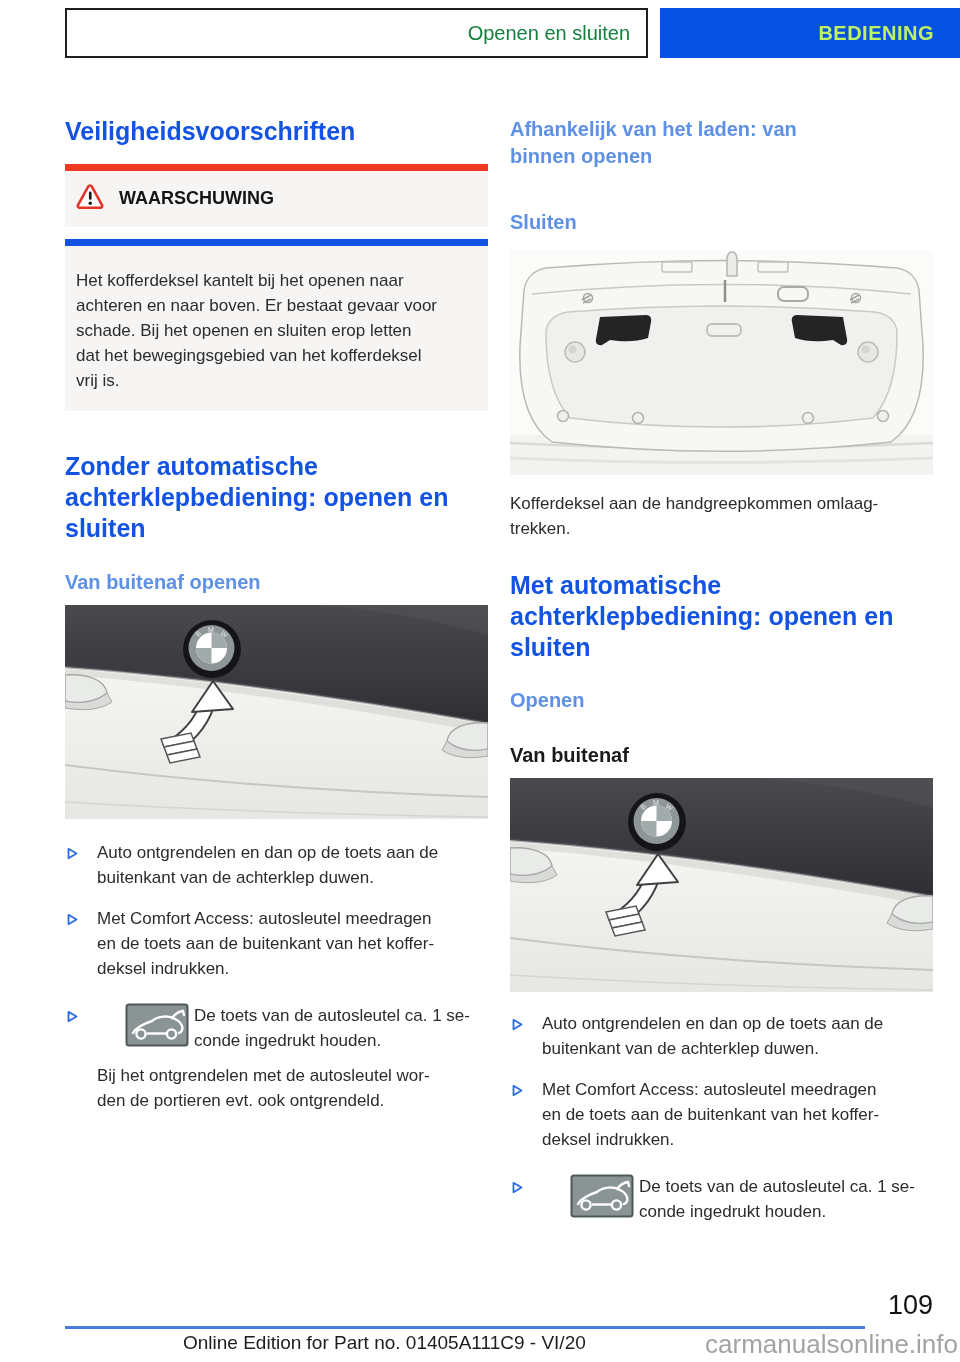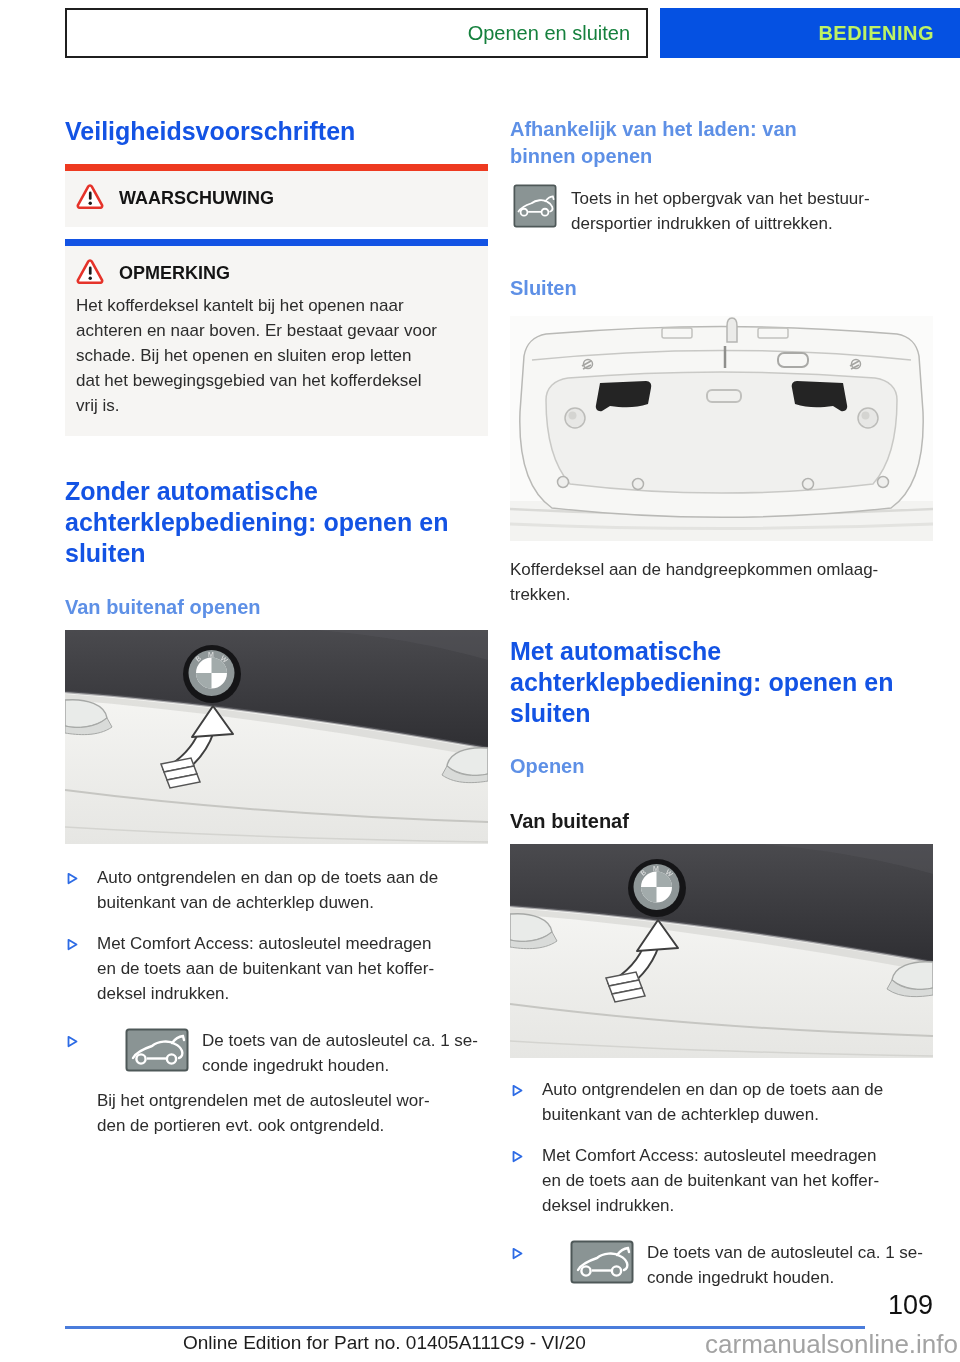--- a/index.html
+++ b/index.html
@@ -37,21 +37,21 @@
   .fig svg{display:block;width:423px;}
 
   
   .bullets{margin-top:21px;}
   .bullet{position:relative;padding-left:32px;margin-bottom:13px;}
   .bullet .tri{position:absolute;left:2px;top:6px;}
   .bullet.b2{margin-bottom:22px;margin-top:16px;}
   .iconrow{display:flex;align-items:flex-start;margin-bottom:10px;}
   .iconrow .tri{position:absolute;left:2px;top:6px;}
   .iconrow .keyicon{margin-left:28px;flex:0 0 auto;}
-  .iconrow .body-txt{margin-left:13px;}
+  .iconrow .body-txt{margin-left:5px;}
   .after-note{padding-left:32px;}
 
   
   .keyrow{display:flex;align-items:flex-start;margin-top:14px;}
   .keyrow .keyicon{flex:0 0 auto;margin-left:3px;}
   .keyrow .body-txt{margin-left:14px;margin-top:2px;}
 
   
   .page-num{position:absolute;right:27px;top:1290px;font-size:27px;font-weight:normal;color:#111;}
   .footer-line{position:absolute;left:65px;top:1326px;width:800px;height:3px;background:#4a7cdb;}
@@ -89,28 +89,20 @@
       <svg width="28" height="25" viewBox="0 0 28 25">
         <path d="M12.3,2.4 a2,2 0 0 1 3.4,0 L25.9,20.8 a2,2 0 0 1 -1.7,3 H3.8 a2,2 0 0 1 -1.7,-3 Z" fill="#ffffff" stroke="#e5332a" stroke-width="2.6" stroke-linejoin="round"></path>
         <rect x="12.9" y="7.6" width="2.7" height="8.2" rx="1.3" fill="#1a1a1a"></rect>
         <circle cx="14.25" cy="19.3" r="1.7" fill="#1a1a1a"></circle>
       </svg>
       <span>WAARSCHUWING</span>
     </div>
   </div>
 
   <div class="alert-box note">
-    <div class="alert-head">
-      <svg width="28" height="25" viewBox="0 0 28 25">
-        <path d="M12.3,2.4 a2,2 0 0 1 3.4,0 L25.9,20.8 a2,2 0 0 1 -1.7,3 H3.8 a2,2 0 0 1 -1.7,-3 Z" fill="#ffffff" stroke="#e5332a" stroke-width="2.6" stroke-linejoin="round"></path>
-        <rect x="12.9" y="7.6" width="2.7" height="8.2" rx="1.3" fill="#1a1a1a"></rect>
-        <circle cx="14.25" cy="19.3" r="1.7" fill="#1a1a1a"></circle>
-      </svg>
-      <span>OPMERKING</span>
-    </div>
     <p class="alert-body body-txt pre">Het kofferdeksel kantelt bij het openen naar
 achteren en naar boven. Er bestaat gevaar voor
 schade. Bij het openen en sluiten erop letten
 dat het bewegingsgebied van het kofferdeksel
 vrij is.</p>
   </div>
 
   <h1 class="pre" style="margin-top:40px">Zonder automatische
 achterklepbediening: openen en
 sluiten</h1>
@@ -187,34 +179,20 @@
     </div>
   </div>
   <p class="body-txt pre after-note">Bij het ontgrendelen met de autosleutel wor-
 den de portieren evt. ook ontgrendeld.</p>
 </div>
 
 <div class="col right">
   <h2 class="pre" style="margin-top:10px">Afhankelijk van het laden: van
 binnen openen</h2>
 
-  <div class="keyrow">
-    <span class="keyicon">
-      <svg width="44" height="44" viewBox="0 0 64 64">
-        <rect x="2" y="2" width="60" height="60" rx="3" fill="#8a9494" stroke="#4e5858" stroke-width="2.5"></rect>
-        <path d="M8,40 C12,33 21,30 27,28 C33,23 44,22 50,26 C53,27.5 56,30 57,33 C58,36 57,39 54,40" fill="none" stroke="#ffffff" stroke-width="2.6" stroke-linecap="round"></path>
-        <path d="M47,25 C50,21 54,18.5 58,18 L59,22" fill="none" stroke="#ffffff" stroke-width="2.6" stroke-linecap="round"></path>
-        <line x1="22" y1="40.5" x2="41" y2="40.5" stroke="#ffffff" stroke-width="2.6"></line>
-        <circle cx="16" cy="41" r="5" fill="none" stroke="#ffffff" stroke-width="2.6"></circle>
-        <circle cx="46.5" cy="41" r="5" fill="none" stroke="#ffffff" stroke-width="2.6"></circle>
-      </svg>
-    </span>
-    <p class="body-txt pre">Toets in het opbergvak van het bestuur-
-dersportier indrukken of uittrekken.</p>
-  </div>
 
   <h2 class="pre" style="margin-top:39px">Sluiten</h2>
 
   <figure class="fig" style="margin-top:14px">
     <svg viewBox="0 0 423 225" width="423" height="225">
       <rect width="423" height="225" fill="#fbfbfa"></rect>
       <rect y="185" width="423" height="40" fill="#f3f3f1"></rect>
       <path d="M0,193 C140,200 283,200 423,193" stroke="#dadad7" stroke-width="2.5" fill="none"></path>
       <path d="M0,208 C140,214 283,214 423,208" stroke="#e3e3e0" stroke-width="3" fill="none"></path>
       <path d="M36,18 C160,8 263,8 387,18 C399,20 407,28 409,40 L413,96 C415,150 401,178 381,192 C271,204 152,204 42,192 C22,178 8,150 10,96 L14,40 C16,28 24,20 36,18 Z" fill="#f7f7f5" stroke="#b9b9b6" stroke-width="1.5"></path>

